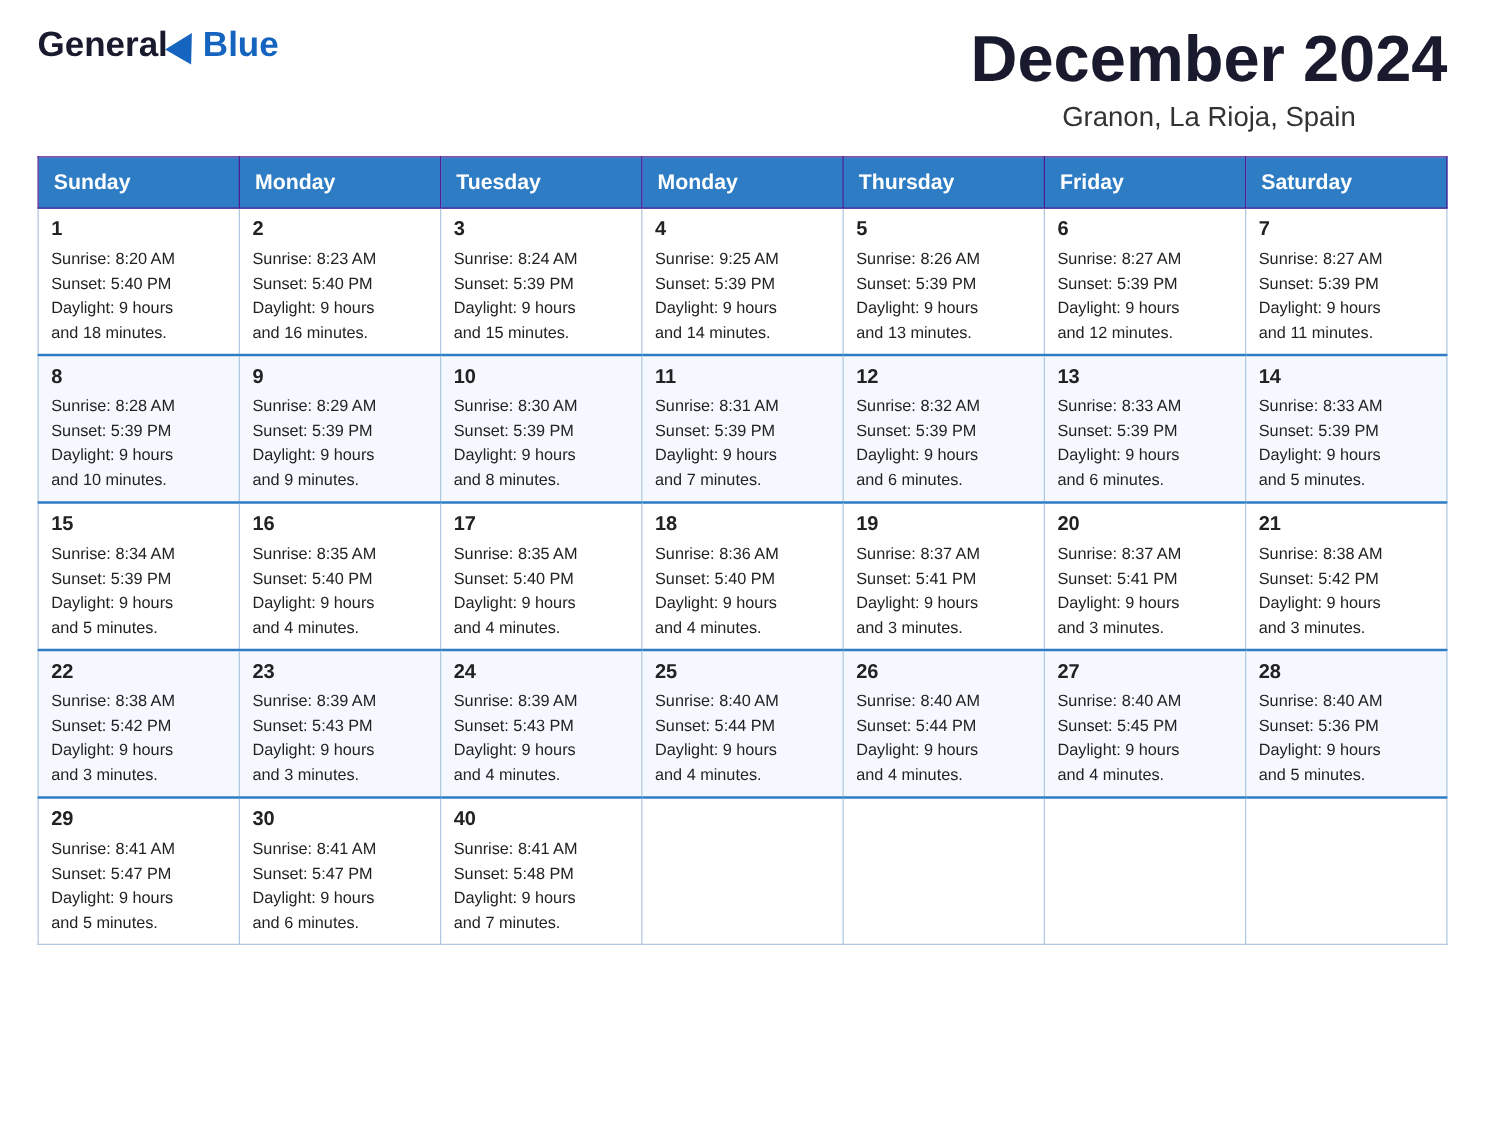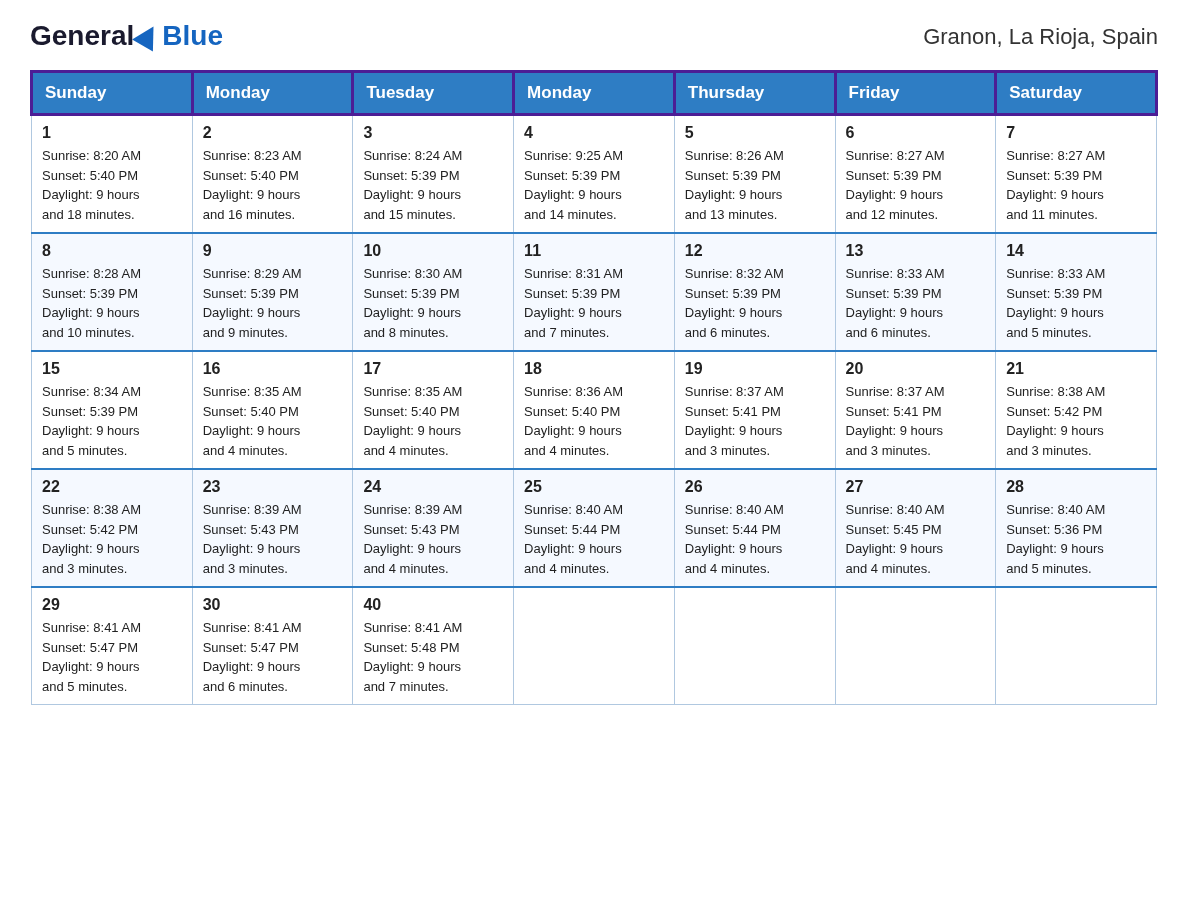--- a/index.html
+++ b/index.html
@@ -63,21 +63,21 @@
       border-collapse: collapse;
       border: 1px solid #4a90c4;
     }
     .calendar th {
       background-color: #2e7dc4;
       color: #fff;
       font-size: 17px;
       font-weight: bold;
       padding: 10px 12px;
       text-align: left;
-      border: 3px solid #4c1d95;
+      border: 1px solid #4c1d95;
     }
     .calendar td {
       vertical-align: top;
       padding: 8px 10px;
       border: 1px solid #b0c8e0;
       width: calc(100% / 7);
       font-size: 13.5px;
       color: #222;
       background: #fff;
       min-height: 110px;
@@ -108,20 +108,21 @@
 
 <div class="header-area">
   <div class="logo-container">
     <div class="logo-text">
       <span class="logo-general">General</span>
       <div class="logo-triangle"></div>
       <span class="logo-blue">Blue</span>
     </div>
   </div>
   <div class="title-area">
+    <div class="main-title">December 2024</div>
     <div class="subtitle">Granon, La Rioja, Spain</div>
   </div>
 </div>
 
 <table class="calendar">
   <thead>
     <tr>
     <th>Sunday</th>
         <th>Monday</th>
         <th>Tuesday</th>

